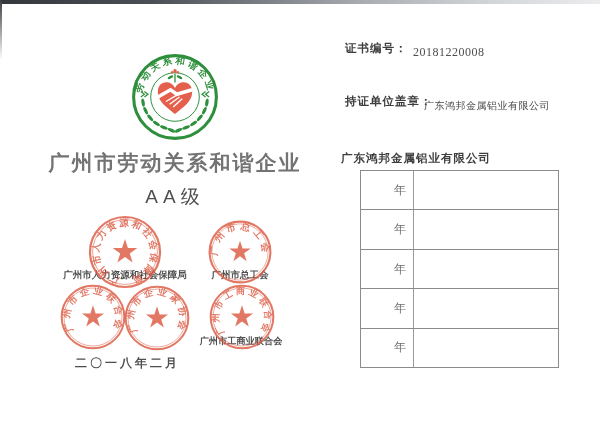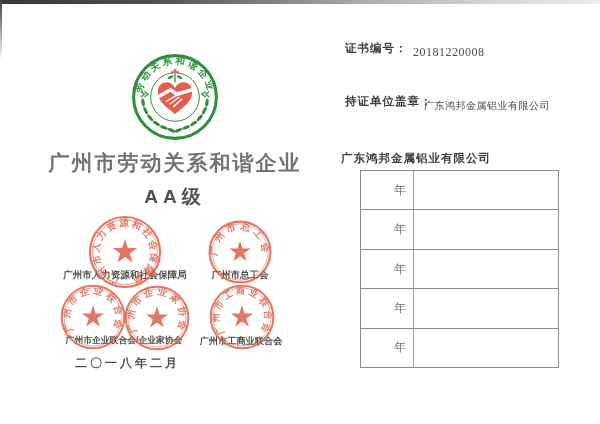--- a/index.html
+++ b/index.html
@@ -8,21 +8,21 @@
   .scan-edge-top{position:absolute;left:0;top:0;width:600px;height:4px;
     background:linear-gradient(to right,#34383d 0%,#4a4f55 25%,#7d8288 45%,#a8acb1 60%,#cfd2d5 80%,#ececee 100%);}
   .scan-edge-left{position:absolute;left:0;top:0;width:2px;height:60px;
     background:linear-gradient(to bottom,#3a3e43,#ffffff);}
 
   
   .logo{position:absolute;left:130px;top:52px;width:90px;height:90px;}
   .title1{position:absolute;left:30px;top:149px;width:290px;text-align:center;
     font-size:21px;font-weight:600;color:#737373;letter-spacing:2px;}
   .title2{position:absolute;left:30px;top:184px;width:290px;text-align:center;
-    font-size:19px;font-weight:700;color:#4f4f4f;letter-spacing:5px;}
+    font-size:19px;font-weight:400;color:#4f4f4f;letter-spacing:5px;}
 
   .seal{position:absolute;opacity:.82;z-index:3;}
   .seal svg{display:block;width:100%;height:100%;}
   .seal-label{position:absolute;z-index:2;color:#4e4e4e;font-weight:600;text-align:center;}
   .lbl-hr{left:40px;top:269px;width:170px;font-size:9.5px;}
   .lbl-union{left:195px;top:269px;width:90px;font-size:9.5px;}
   .lbl-fed{left:38px;top:335px;width:172px;font-size:8.8px;}
   .lbl-icf{left:196px;top:335px;width:90px;font-size:9.2px;}
   .date-line{position:absolute;left:75px;top:355px;width:200px;text-align:left;
     font-size:12px;color:#4e4e4e;letter-spacing:3px;font-weight:600;z-index:2;}
@@ -99,21 +99,20 @@
         <circle cx="53.2" cy="22.5" r="1.3" fill="#e4604d"></circle>
       </g>
     </svg>
   </div>
 
   <div class="title1">广州市劳动关系和谐企业</div>
   <div class="title2">AA级</div>
 
   <div class="seal-label lbl-hr">广州市人力资源和社会保障局</div>
   <div class="seal-label lbl-union">广州市总工会</div>
-  <div class="seal-label lbl-fed">广州市企业联合会/企业家协会</div>
   <div class="seal-label lbl-icf">广州市工商业联合会</div>
   <div class="date-line">二〇一八年二月</div>
 
   <div class="seal" style="left:87px;top:214px;width:76px;height:76px;">
     <svg viewBox="0 0 76 76" xmlns="http://www.w3.org/2000/svg">
       <circle cx="38" cy="38" r="35" fill="none" stroke="#dc5a43" stroke-width="2.2"></circle>
       <circle cx="38" cy="38" r="32.4" fill="none" stroke="#dc5a43" stroke-width="0.7"></circle>
       <path id="arcS1" d="M38 64 A26 26 0 1 1 38 12 A26 26 0 1 1 38 64" fill="none"></path>
       <text font-size="9.5" letter-spacing="2.2" fill="#dc5a43">
         <textPath href="#arcS1" startOffset="50%" text-anchor="middle">广州市人力资源和社会保障局</textPath>

